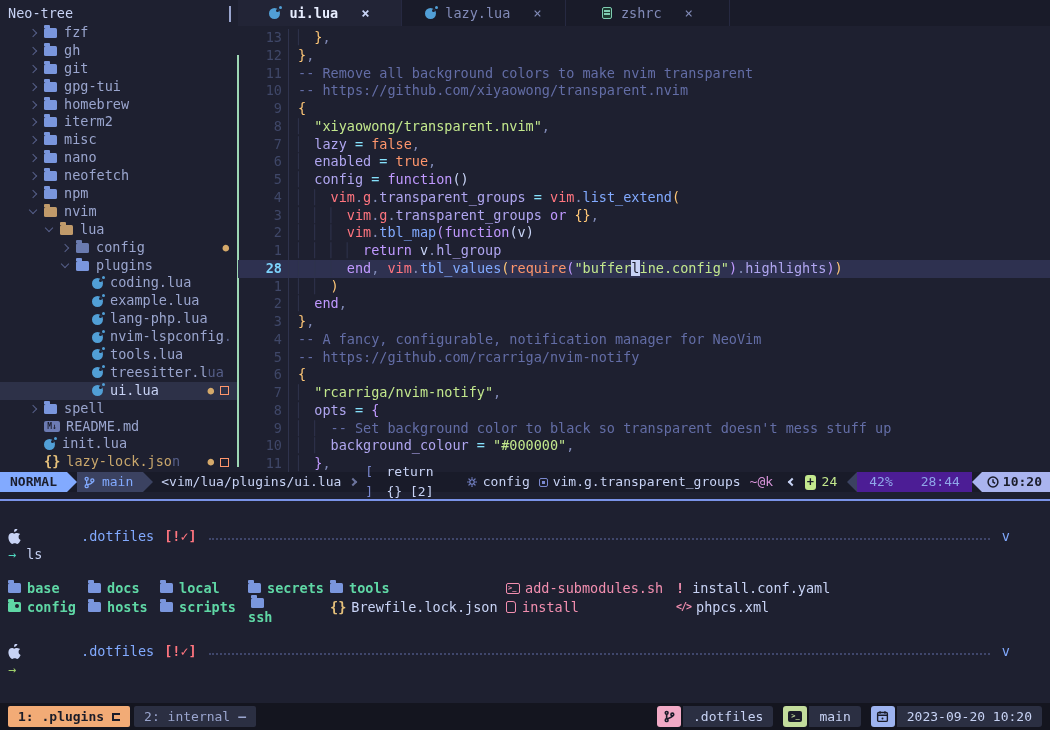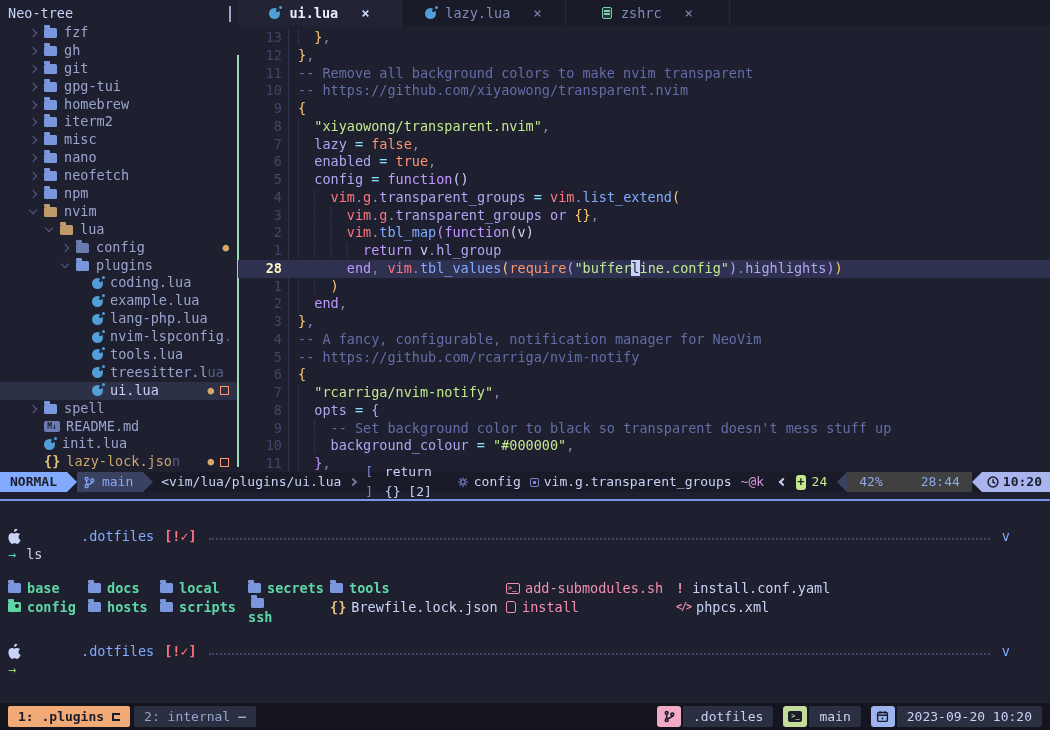--- a/index.html
+++ b/index.html
@@ -41,21 +41,21 @@
   .tab.active .close { color:#c8d3f5; }
   .tab .lua-ico { margin-right:0; }
   .doc-ico { display:inline-block; width:10px; height:12px; border:1.5px solid #7fccb2; border-radius:2px; position:relative; background:#1d3a30; }
   .doc-ico::after { content:""; position:absolute; left:1px; right:1px; top:2px; height:1.5px; background:#7fccb2; box-shadow:0 3px 0 #7fccb2; }
   
   #editor { position:absolute; left:238px; top:26px; right:0; height:446px; overflow:hidden; padding-top:3px; }
   .cl { height:17.75px; line-height:17.75px; display:flex; white-space:pre; }
   .cl .ln { width:44px; text-align:right; color:#3f4768; flex:none; }
   .cl .lt { margin-left:6px; border-left:1px solid #2f334d; padding-left:9px; flex:1; }
   .cl.cur { background:#2e3150; }
-  .cl.cur .ln { color:#fef9c3; font-weight:bold; }
+  .cl.cur .ln { color:#7dd3fc; font-weight:bold; }
   .c-g{color:#2f334d} .c-cm{color:#636da6} .c-str{color:#c3e88d} .c-kw{color:#c099ff}
   .c-bool{color:#ff966c} .c-prop{color:#b0a6f0} .c-vim{color:#ff757f} .c-func{color:#82aaff}
   .c-op{color:#86e1fc} .c-pu{color:#828bb8} .c-br1{color:#ffc777} .c-br2{color:#c099ff}
   .c-fg{color:#c8d3f5} .c-inc{color:#ff966c} .c-cur{background:#c8d3f5;color:#1e2030}
   
   #statusline { position:absolute; left:0; top:472px; width:100%; height:20px; background:#191b29; display:flex; align-items:stretch; font-size:13px; }
   .seg-mode { background:#82aaff; color:#1b1d2b; font-weight:bold; padding:0 10px; line-height:20px; }
   .pl { width:0; height:0; border-top:10px solid transparent; border-bottom:10px solid transparent; flex:none; }
   .pl-r-blue { border-left:10px solid #82aaff; }
   .pl-r-gray { border-left:10px solid #3b4261; }
@@ -67,21 +67,21 @@
   .chev-r { transform:rotate(-135deg); margin:0 9px; }
   .chev-l { transform:rotate(45deg); margin:0 10px; border-color:#c8d3f5; }
   .crumb { line-height:20px; color:#c8d3f5; display:flex; align-items:center; gap:5px; margin-right:9px; }
   .crumb .ci { color:#7a88cf; }
   .field-ico { display:inline-block; width:9px; height:9px; border:1.5px solid #7a88cf; border-radius:2px; position:relative; }
   .field-ico::after { content:""; position:absolute; left:2px; top:2px; width:3px; height:3px; background:#7a88cf; }
   .sl-spacer { flex:1; }
   .sl-macro { color:#d793d9; line-height:20px; margin-right:6px; }
   .plus-chip { background:#c3e88d; color:#1b1d2b; width:15px; height:15px; border-radius:3px; font-weight:bold; font-size:12px; line-height:15px; text-align:center; align-self:center; margin-right:6px; }
   .sl-added { color:#c3e88d; line-height:20px; margin-right:10px; }
-  .seg-stats { background:#404040; color:#8fa7e9; line-height:20px; padding:0 12px; display:flex; gap:38px; }
+  .seg-stats { background:#4c1d95; color:#8fa7e9; line-height:20px; padding:0 12px; display:flex; gap:28px; }
   .seg-time { background:#aab4ef; color:#1b1d2b; font-weight:bold; line-height:20px; padding:0 8px 0 4px; display:flex; align-items:center; gap:3px; }
   
   #paneborder { position:absolute; left:0; top:499px; width:100%; height:2px; background:#7a93e8; }
   #shell { position:absolute; left:0; top:501px; width:100%; height:202px; padding:26px 8px 0 8px; }
   .prow { display:flex; align-items:center; height:18px; white-space:pre; }
   .p-dir { color:#82aaff; margin:0 10px 0 8px; }
   .p-flags { color:#ff757f; font-weight:bold; }
   .p-dots { flex:1; border-top:2px dotted #3f466b; margin:5px 12px 0 12px; }
   .p-mode { color:#82aaff; margin-right:32px; }
   .arrow1 { color:#4fd6be; } .arrow2 { color:#9ece6a; }

